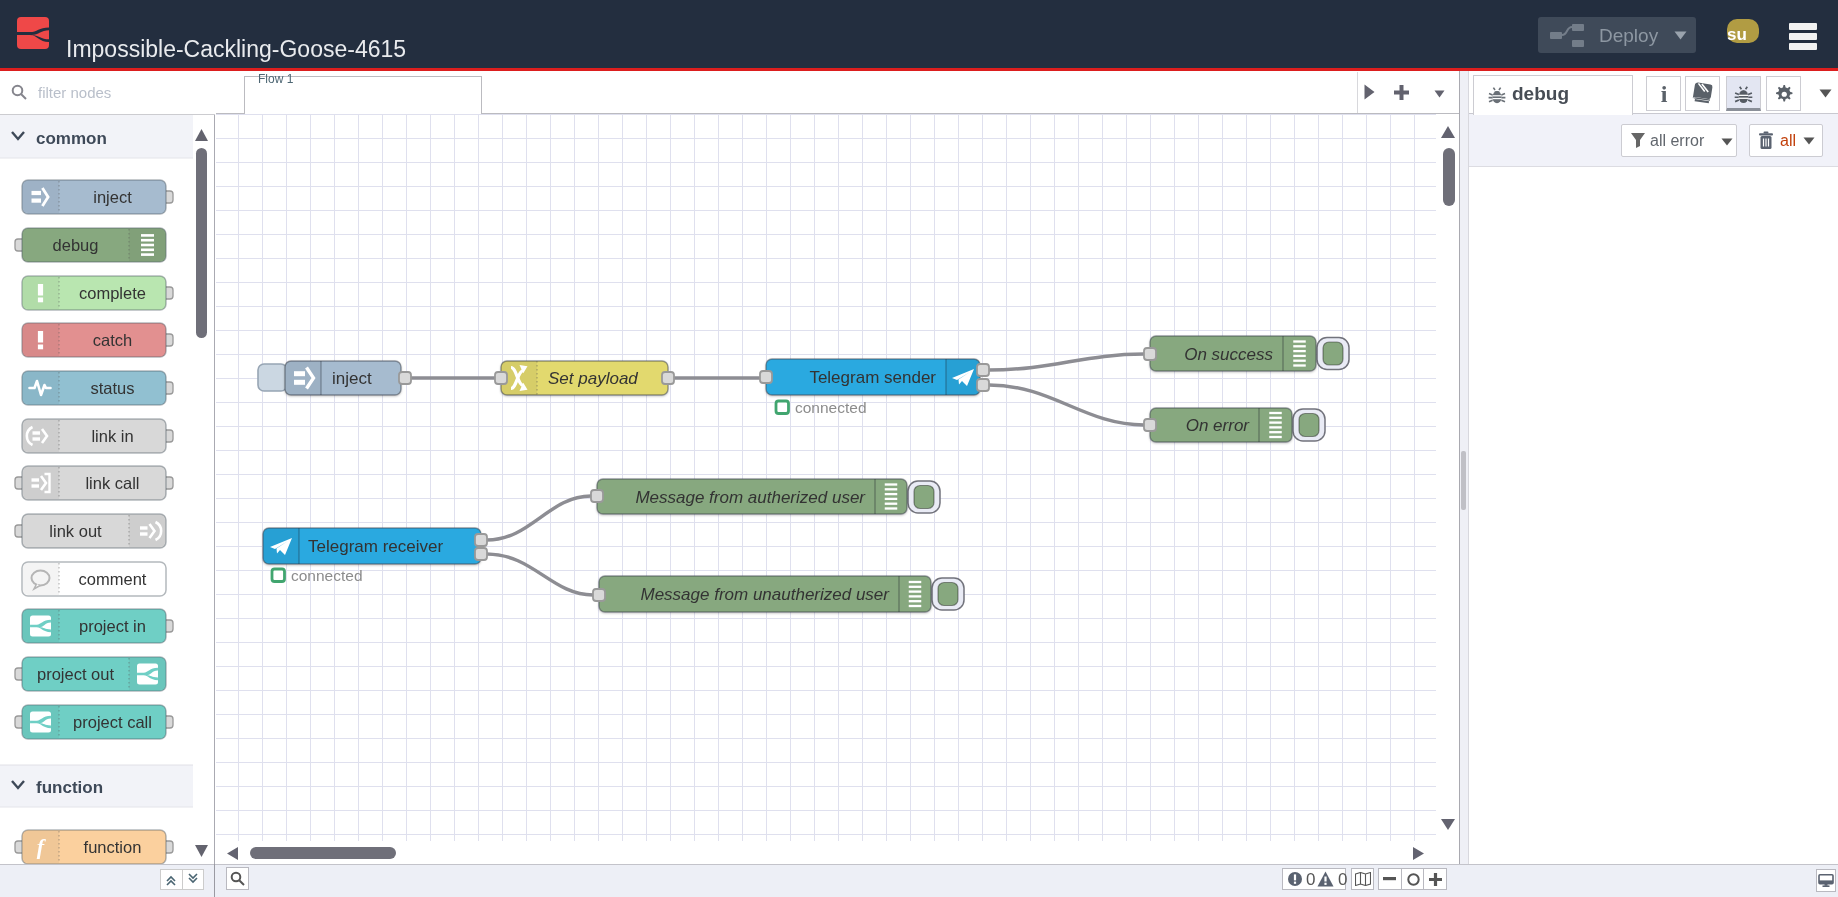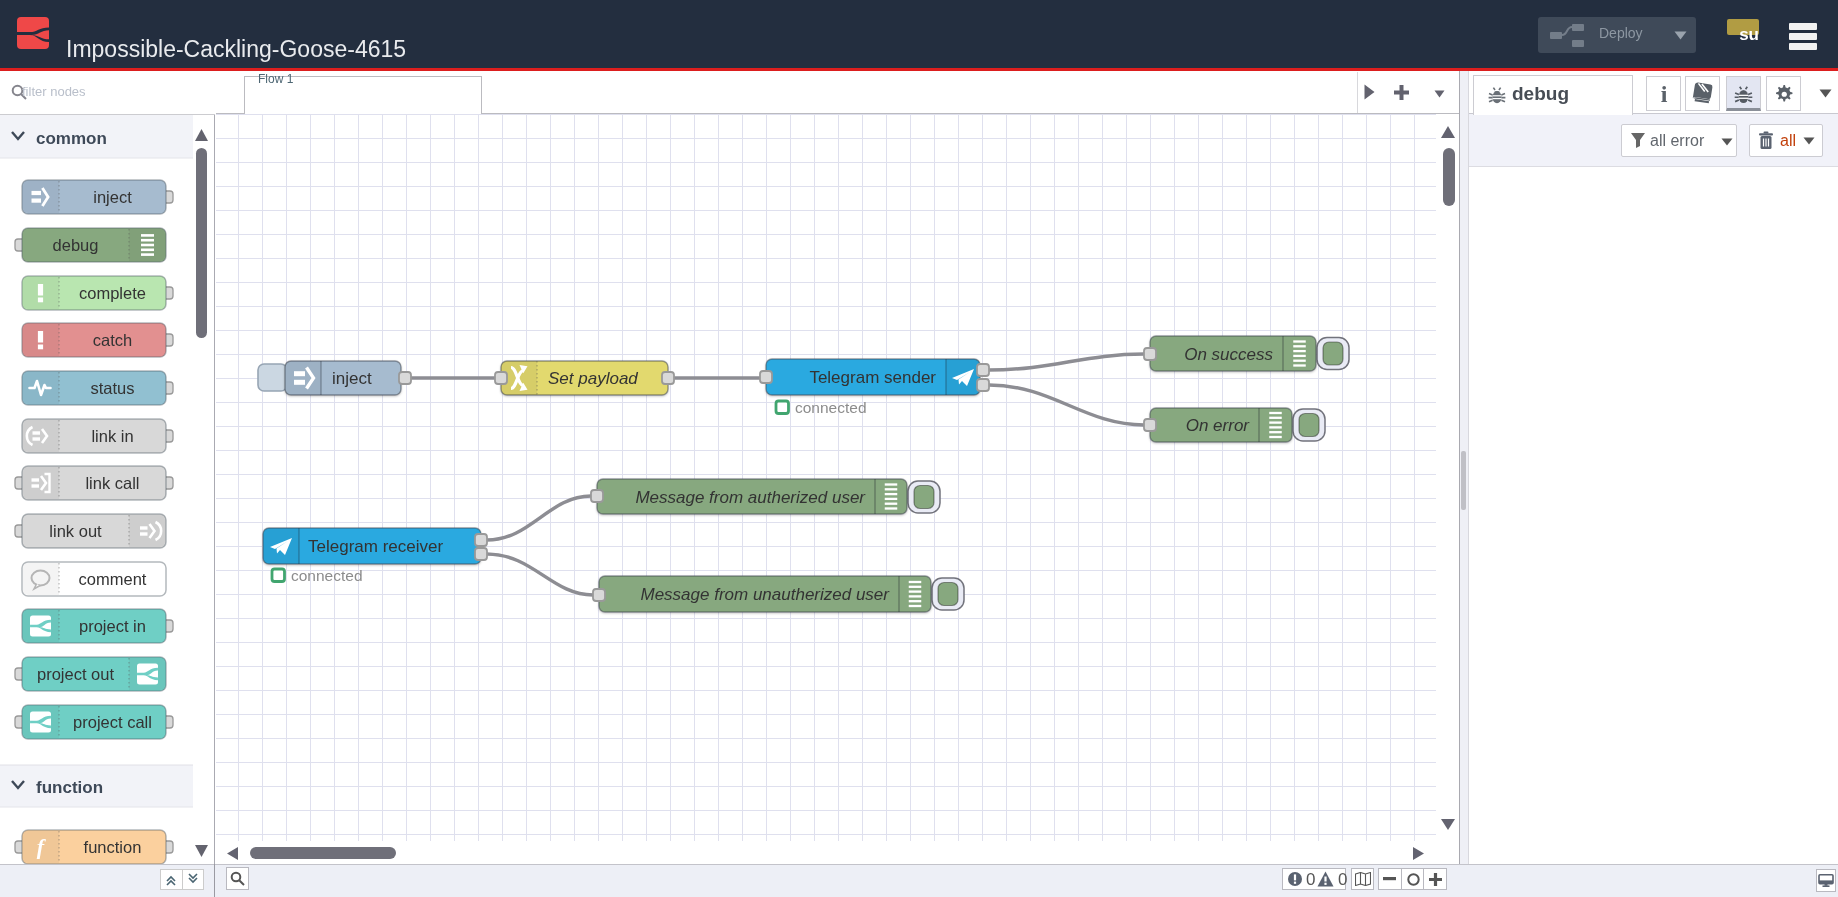--- a/index.html
+++ b/index.html
@@ -19,39 +19,39 @@
 
 <div class="abs" style="left:1538px;top:17px;width:158px;height:36px;background:#3f4a59;border-radius:3px"></div>
 <svg class="abs" style="left:1550px;top:24px" width="38" height="23" viewBox="0 0 38 23">
   <g fill="#7d8692" opacity="0.85">
     <rect x="0" y="8" width="12" height="7" rx="1"></rect>
     <rect x="22" y="0" width="12" height="7" rx="1"></rect>
     <rect x="22" y="16" width="12" height="7" rx="1"></rect>
   </g>
   <path d="M12,11 C18,11 16,3 22,3" stroke="#7d8692" stroke-width="2" fill="none" opacity="0.85"></path>
 </svg>
-<div class="abs" style="left:1599px;top:25px;font-size:14px;color:#8d97a2">Deploy</div>
+<div class="abs" style="left:1599px;top:25px;font-size:19px;color:#8d97a2">Deploy</div>
 <svg class="abs" style="left:1674px;top:31px" width="13" height="9" viewBox="0 0 13 9">
     <path d="M0.5,0.5 L12.5,0.5 L6.5,8.5 Z" fill="#9aa3ad"></path>
   </svg>
 
-<div class="abs" style="left:1727px;top:19px;width:32px;height:16px;border-radius:2px;background:#b19c43;color:#fff;font-size:17px;font-weight:bold;text-align:right;line-height:32px">su</div>
+<div class="abs" style="left:1727px;top:19px;width:32px;height:24px;border-radius:10px;background:#b19c43;color:#fff;font-size:17px;font-weight:bold;text-align:left;line-height:32px">su</div>
 
 <div class="abs" style="left:1789px;top:23px;width:28px;height:7px;background:#f2f2f2;border-radius:1px"></div>
 <div class="abs" style="left:1789px;top:33px;width:28px;height:7px;background:#f2f2f2;border-radius:1px"></div>
 <div class="abs" style="left:1789px;top:43px;width:28px;height:7px;background:#f2f2f2;border-radius:1px"></div>
 
 <div class="abs" id="palette" style="left:0;top:71px;width:215px;height:793px;background:#fff;border-right:1px solid #aaaab2"></div>
 
 <div class="abs" style="left:0;top:71px;width:215px;height:44px;background:#fff;border-bottom:1px solid #ccccd0"></div>
 <svg class="abs" style="left:11px;top:84px" width="16" height="16" viewBox="0 0 16 16">
     <circle cx="6.5" cy="6.5" r="4.8" fill="none" stroke="#85858d" stroke-width="2"></circle>
     <line x1="10" y1="10" x2="15" y2="15" stroke="#85858d" stroke-width="2"></line>
   </svg>
-<div class="abs" style="left:22px;top:84px;font-size:13px;color:#b9bfca">filter nodes</div>
+<div class="abs" style="left:38px;top:84px;font-size:15px;color:#b9bfca">filter nodes</div>
 
 <svg class="abs" style="left:0;top:115px" width="215" height="749" viewBox="0 115 215 749" id="palsvg">
     <rect x="0" y="115" width="193" height="43" fill="#f2f3f8"></rect>
     <line x1="0" y1="158" x2="193" y2="158" stroke="#e4e4ea" stroke-width="1"></line>
     <path d="M12,132 l6,7 l6,-7" fill="none" stroke="#3e4958" stroke-width="2.4"></path>
     <text x="36" y="144" font-size="17" font-weight="bold" fill="#3e4958">common</text>
     <rect x="0" y="765" width="193" height="42" fill="#f2f3f8"></rect>
     <line x1="0" y1="765" x2="193" y2="765" stroke="#e0e0e6" stroke-width="1"></line>
     <line x1="0" y1="807" x2="193" y2="807" stroke="#e4e4ea" stroke-width="1"></line>
     <path d="M12,781 l6,7 l6,-7" fill="none" stroke="#3e4958" stroke-width="2.4"></path>

